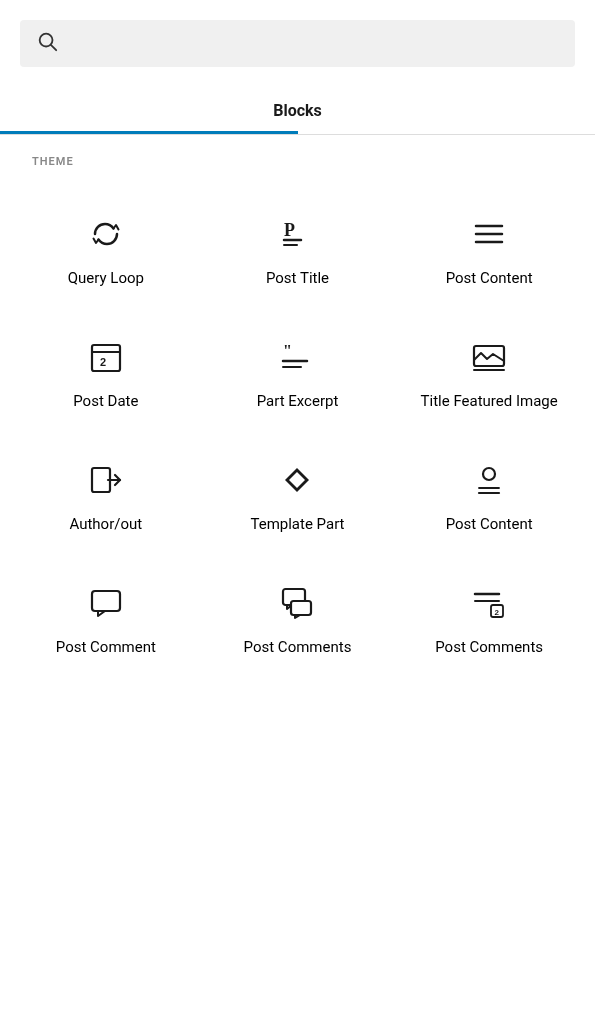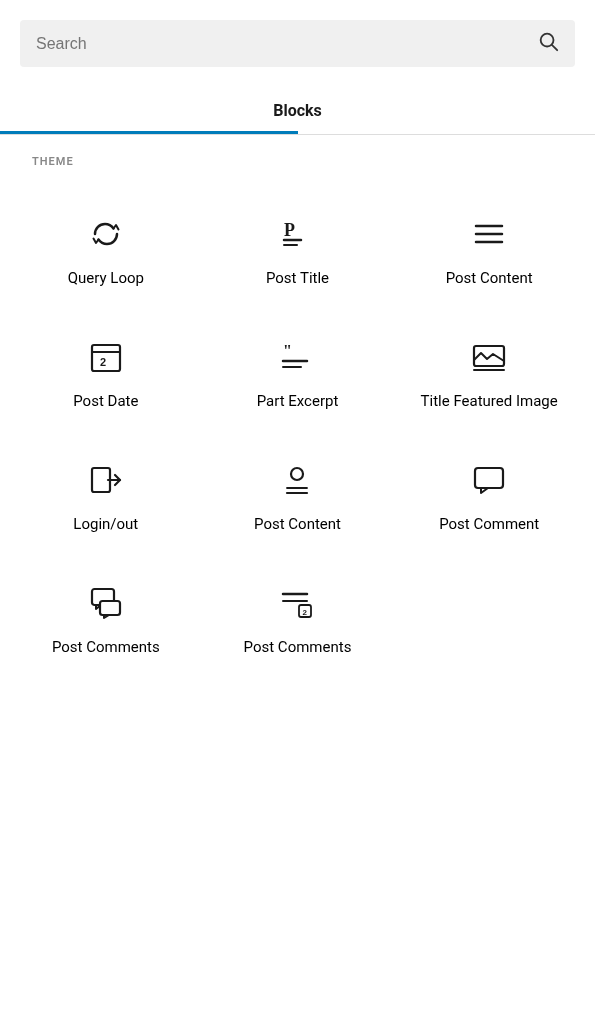--- a/index.html
+++ b/index.html
@@ -113,21 +113,20 @@
     .block-label {
       font-size: 15px;
       color: #000000;
       line-height: 1.4;
     }
   </style>
 </head>
 <body>
 
 <div class="search-bar">
-  <input type="text" placeholder="Search" style="">
   <span class="search-icon-svg">
     <svg width="22" height="22" viewBox="0 0 24 24" fill="none" stroke="#333" stroke-width="2" stroke-linecap="round" stroke-linejoin="round">
       <circle cx="11" cy="11" r="7"></circle>
       <line x1="16.5" y1="16.5" x2="22" y2="22"></line>
     </svg>
   </span>
 </div>
 
 <div class="tabs">
   <div class="tab active">
@@ -207,23 +206,32 @@
   </div>
 
   <div class="block-item">
     <div class="block-icon">
       <svg viewBox="0 0 36 36" fill="none" xmlns="http://www.w3.org/2000/svg">
         <rect x="4" y="6" width="18" height="24" rx="2" stroke="#1a1a1a" stroke-width="2.2" fill="none"></rect>
         <line x1="20" y1="18" x2="32" y2="18" stroke="#1a1a1a" stroke-width="2.2" stroke-linecap="round"></line>
         <polyline points="27,13 32,18 27,23" stroke="#1a1a1a" stroke-width="2.2" fill="none" stroke-linecap="round" stroke-linejoin="round"></polyline>
       </svg>
     </div>
-    <span class="block-label">Login/out</span>
-  </div>
-
+    <span class="block-label">Author/out</span>
+  </div>
+
+  <div class="block-item">
+    <div class="block-icon">
+      <svg viewBox="0 0 36 36" fill="none" xmlns="http://www.w3.org/2000/svg">
+        <polygon points="18,6 30,18 18,30 6,18" fill="#1a1a1a"></polygon>
+        <polygon points="18,10 26,18 18,26 10,18" fill="#fff"></polygon>
+      </svg>
+    </div>
+    <span class="block-label">Template Part</span>
+  </div>
 
   <div class="block-item">
     <div class="block-icon">
       <svg viewBox="0 0 36 36" fill="none" xmlns="http://www.w3.org/2000/svg">
         <circle cx="18" cy="12" r="6" stroke="#1a1a1a" stroke-width="2.2" fill="none"></circle>
         <line x1="8" y1="31" x2="28" y2="31" stroke="#1a1a1a" stroke-width="2.2" stroke-linecap="round"></line>
         <line x1="8" y1="26" x2="28" y2="26" stroke="#1a1a1a" stroke-width="1.8" stroke-linecap="round"></line>
       </svg>
     </div>
     <span class="block-label">Post Content</span>

